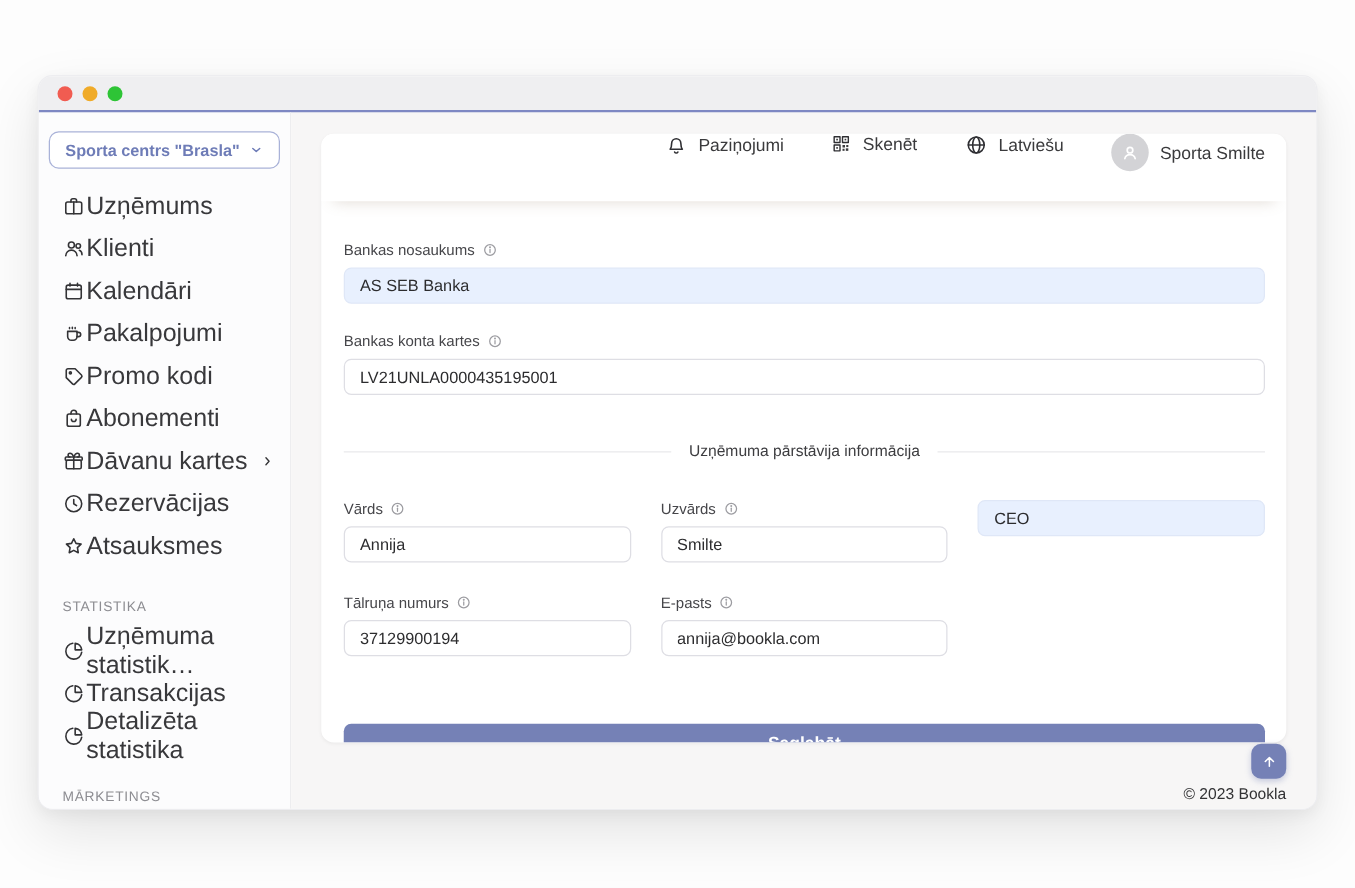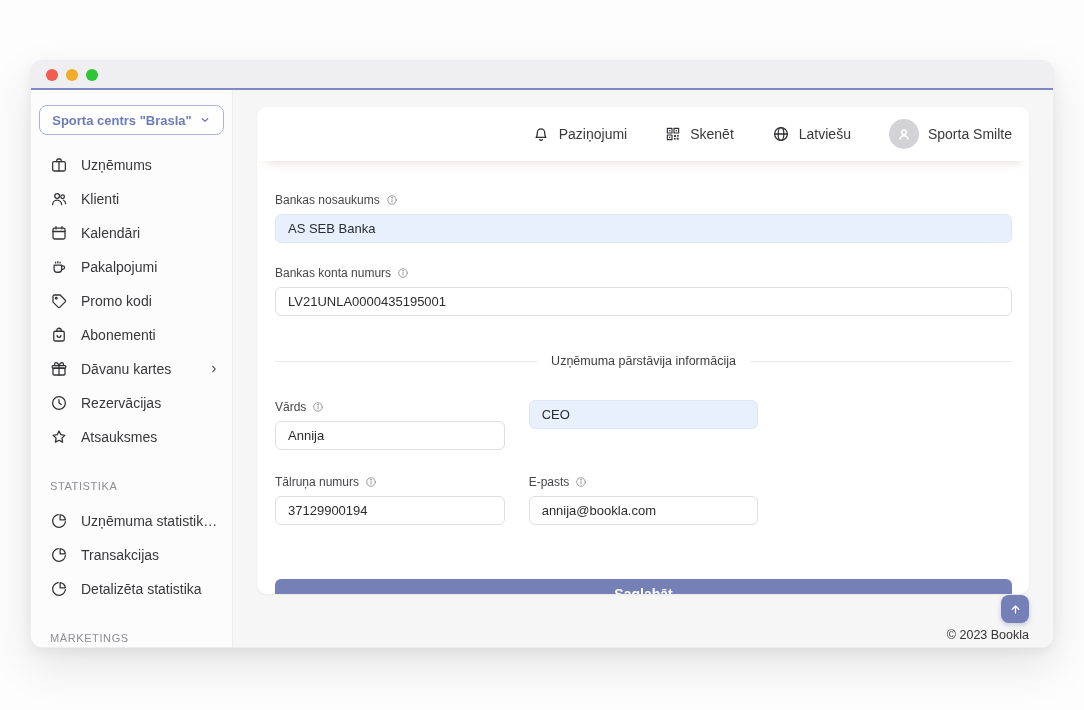--- a/index.html
+++ b/index.html
@@ -38,40 +38,40 @@
     border-right:1px solid #ededef; padding-top:15px; overflow:hidden;
   }
   .workspace-btn {
     margin:0 8px; height:30px; border:1px solid #a9b2d8; border-radius:8px;
     background:#fff; display:flex; align-items:center; justify-content:center;
     gap:7px; color:#6e7cb7; font-size:13px; font-weight:bold; cursor:pointer;
   }
   .workspace-btn svg { stroke:#6e7cb7; }
   .nav { margin-top:13px; }
   .nav-item {
-    height:34px; display:flex; align-items:center; gap:13px;
-    padding:0 12px 0 19px; font-size:14px; font-weight:500; color:#38383b;
+    height:34px; display:flex; align-items:center; gap:1px;
+    padding:0 12px 0 19px; font-size:20px; font-weight:500; color:#38383b;
     cursor:pointer;
   }
   .nav-item svg { stroke:#333336; flex:0 0 auto; }
   .nav-item .spacer { flex:1; }
   .sec-label {
     margin:26px 0 12px 19px; font-size:11px; letter-spacing:.6px;
     color:#8d8d92; font-weight:500;
   }
 
   
   .main { flex:1; background:#f7f6f6; display:flex; flex-direction:column; min-width:0; }
   .card {
     margin:17px 24px 0 24px; background:#fff; border-radius:10px;
     box-shadow:0 1px 3px rgba(0,0,0,.05); height:487px;
     display:flex; flex-direction:column; overflow:hidden;
   }
   .card-header {
-    height:54px; flex:0 0 54px; display:flex; align-items:center;
+    height:54px; flex:0 0 54px; display:flex; align-items:flex-start;
     justify-content:flex-end; gap:38px; padding:0 17px;
     box-shadow:0 9px 12px -9px rgba(130,105,80,.28);
     position:relative; z-index:2; background:#fff;
   }
   .hitem {
     display:flex; align-items:center; gap:9px; font-size:14px;
     font-weight:500; color:#3a3a3c; cursor:pointer;
   }
   .hitem svg { stroke:#2f2f33; }
   .avatar {
@@ -325,21 +325,21 @@
                   <circle cx="12" cy="12" r="8.5"></circle>
                   <path d="M12 11v5"></path>
                   <circle cx="12" cy="7.6" r=".6" fill="currentColor"></circle>
                 </svg>
             </div>
             <input class="txt-input filled" type="text" value="AS SEB Banka" style="">
           </div>
 
           <div class="fgroup">
             <div class="field-label">
-              <span>Bankas konta numurs</span>
+              <span>Bankas konta kartes</span>
               <svg width="12" height="12" viewBox="0 0 24 24" fill="none" stroke-width="2" stroke-linecap="round" stroke="currentColor">
                   <circle cx="12" cy="12" r="8.5"></circle>
                   <path d="M12 11v5"></path>
                   <circle cx="12" cy="7.6" r=".6" fill="currentColor"></circle>
                 </svg>
             </div>
             <input class="txt-input" type="text" value="LV21UNLA0000435195001" style="">
           </div>
 
           <div class="divider-row">
@@ -352,20 +352,31 @@
                 <span>Vārds</span>
                 <svg width="12" height="12" viewBox="0 0 24 24" fill="none" stroke-width="2" stroke-linecap="round" stroke="currentColor">
                     <circle cx="12" cy="12" r="8.5"></circle>
                     <path d="M12 11v5"></path>
                     <circle cx="12" cy="7.6" r=".6" fill="currentColor"></circle>
                   </svg>
               </div>
               <input class="txt-input" type="text" value="Annija" style="">
             </div>
             <div>
+              <div class="field-label">
+                <span>Uzvārds</span>
+                <svg width="12" height="12" viewBox="0 0 24 24" fill="none" stroke-width="2" stroke-linecap="round" stroke="currentColor">
+                    <circle cx="12" cy="12" r="8.5"></circle>
+                    <path d="M12 11v5"></path>
+                    <circle cx="12" cy="7.6" r=".6" fill="currentColor"></circle>
+                  </svg>
+              </div>
+              <input class="txt-input" type="text" value="Smilte" style="">
+            </div>
+            <div>
               <input class="txt-input filled" type="text" value="CEO" style="">
             </div>
           </div>
 
           <div class="grid3">
             <div>
               <div class="field-label">
                 <span>Tālruņa numurs</span>
                 <svg width="12" height="12" viewBox="0 0 24 24" fill="none" stroke-width="2" stroke-linecap="round" stroke="currentColor">
                     <circle cx="12" cy="12" r="8.5"></circle>

